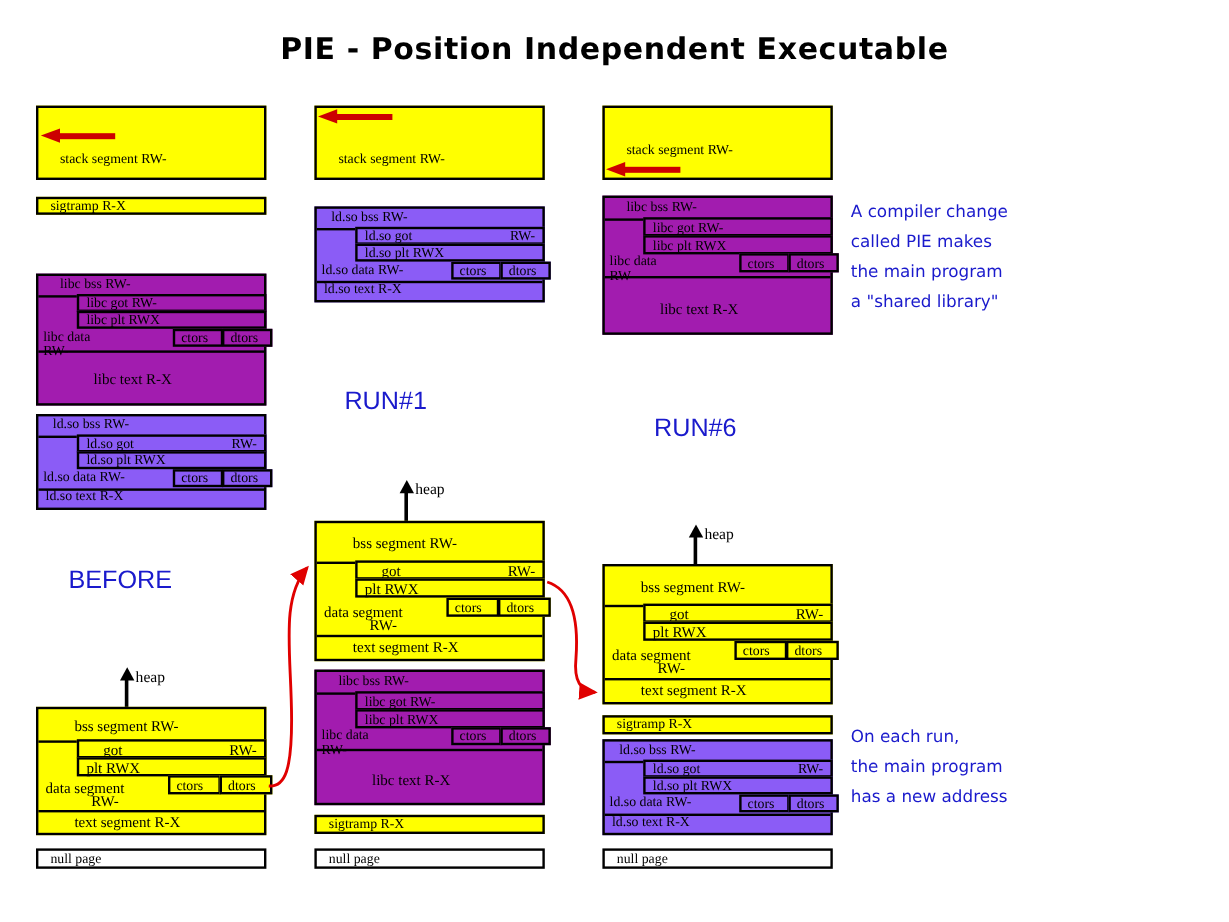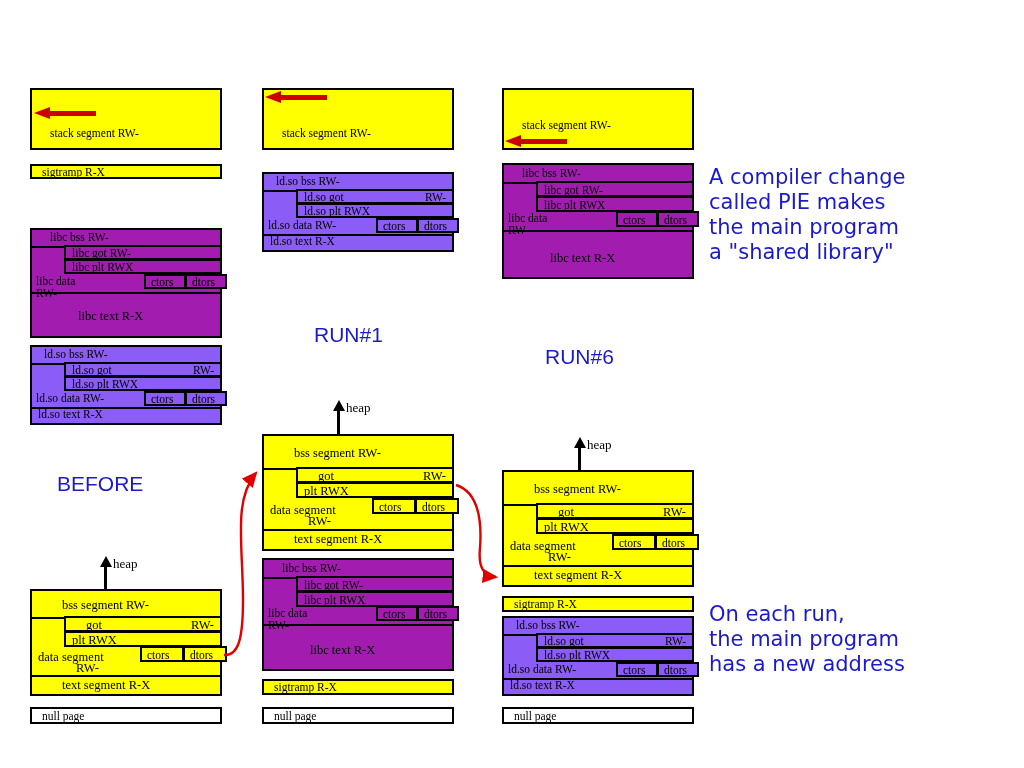--- a/index.html
+++ b/index.html
@@ -29,21 +29,21 @@
   .lbl.big{font-size:12.5px;}
 
   
   .sep{position:absolute;background:#000;}
   
   .cell{position:absolute;border:2px solid #000;box-sizing:border-box;}
 
   
   .note{
     position:absolute;color:#1a1aCC;
-    font-family:"DejaVu Sans", sans-serif;font-size:21px;line-height:25px;
+    font-family:"DejaVu Sans", sans-serif;font-size:14px;line-height:25px;
     white-space:pre-line;font-weight:normal;
   }
   .runlabel{
     position:absolute;color:#1a1aCC;
     font-family:"Liberation Sans", sans-serif;font-size:21px;font-weight:normal;
   }
 
   
   .heap-wrap{position:absolute;}
   .heap-shaft{position:absolute;width:3px;background:#000;left:0;top:8px;}
@@ -66,20 +66,21 @@
     border-right:16px solid #cc0000;
   }
 
   svg.overlay{position:absolute;left:0;top:0;width:1024px;height:768px;pointer-events:none;}
 </style>
 </head>
 <body>
 
 <div class="canvas">
 
+  <div class="title">PIE  -  Position Independent Executable</div>
 
   <div class="blk yellow" style="left:30px;top:88px;width:192px;height:62px;">
     <div class="lbl" style="left:18px;top:38px;">stack segment RW-</div>
   </div>
   <div class="rarrow" style="left:34px;top:110px;width:62px;">
     <div class="shaft" style="width:48px;"></div>
     <div class="head"></div>
   </div>
 
   <div class="blk yellow" style="left:30px;top:164px;width:192px;height:15px;">
@@ -185,21 +186,21 @@
     <div class="lbl" style="left:4px;top:46px;">ld.so data RW-</div>
     <div class="cell magenta" style="left:112px;top:44px;width:42px;height:15px;">
       <div class="lbl" style="left:5px;top:1px;">ctors</div>
     </div>
     <div class="cell magenta" style="left:153px;top:44px;width:42px;height:15px;">
       <div class="lbl" style="left:5px;top:1px;">dtors</div>
     </div>
     <div class="lbl" style="left:6px;top:62px;">ld.so text  R-X</div>
   </div>
 
-  <div class="runlabel" style="left:314px;top:323px;">RUN#1</div>
+  <div class="runlabel" style="left:287px;top:323px;">RUN#1</div>
 
   <div class="heap-wrap" style="left:337px;top:400px;height:36px;">
     <div class="heap-shaft" style="height:32px;"></div>
     <div class="heap-head"></div>
     <div class="heap-txt">heap</div>
   </div>
 
   <div class="blk yellow" style="left:262px;top:434px;width:192px;height:117px;">
     <div class="sep" style="left:0;top:32px;width:100%;height:2px;"></div>
     <div class="sep" style="left:0;top:93px;width:100%;height:2px;"></div>

